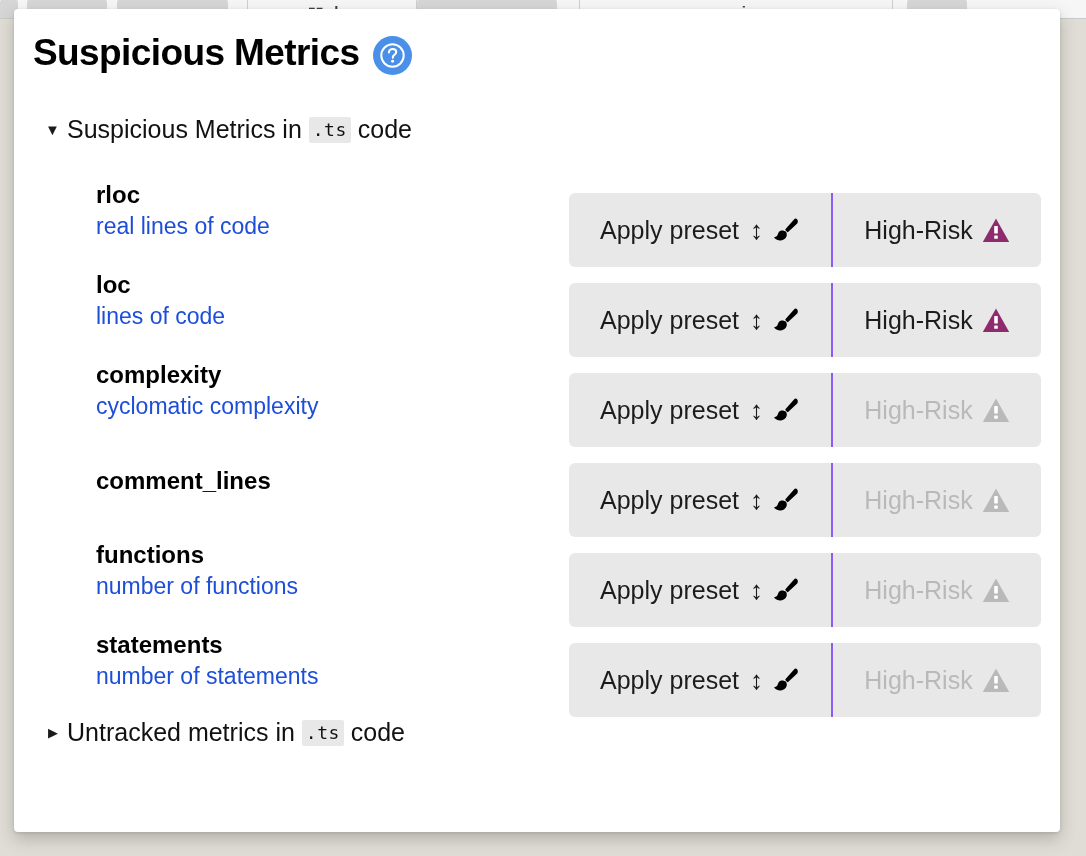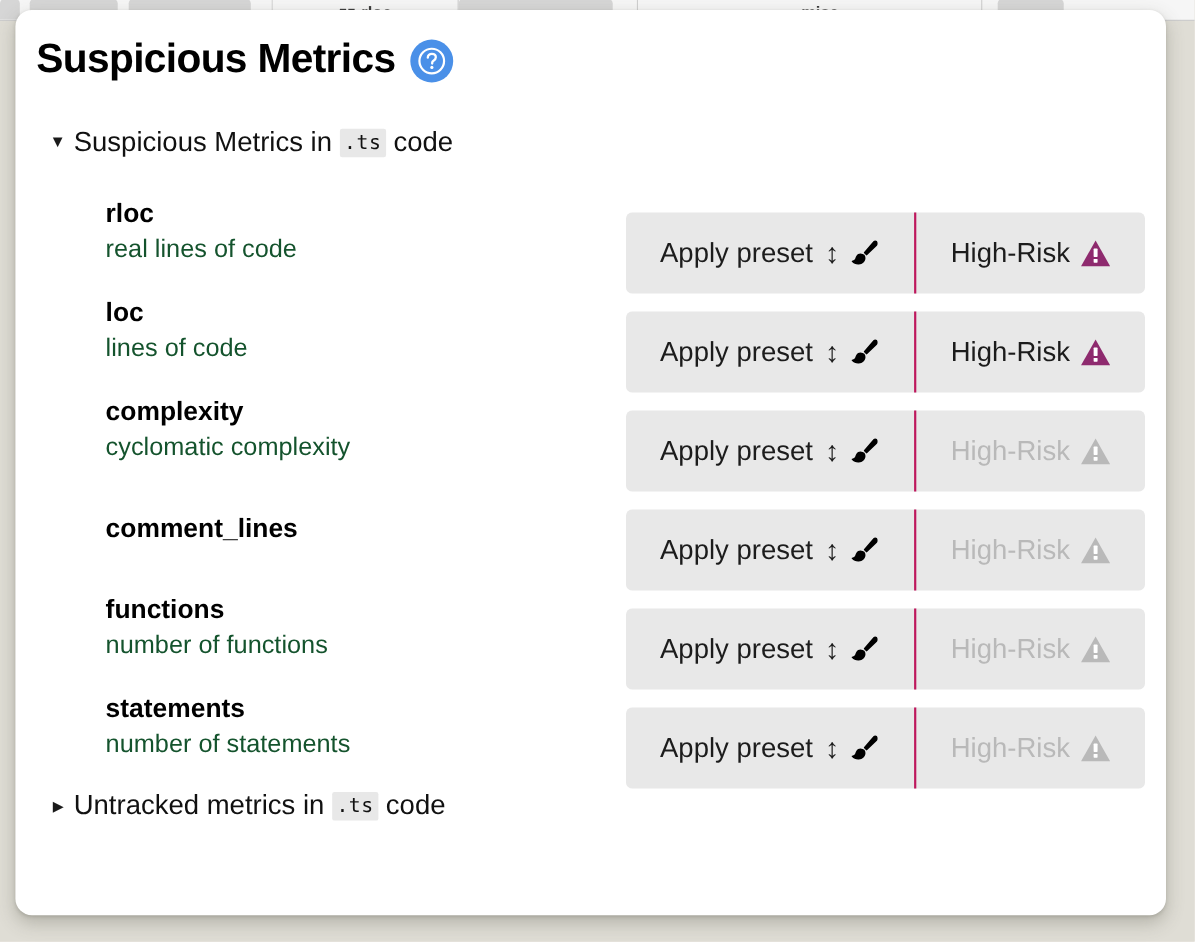--- a/index.html
+++ b/index.html
@@ -62,21 +62,21 @@
   .tb-glyph { font-size: 14px; line-height: 11px; }
 
   
   #panel {
     position: absolute;
     left: 14px;
     top: 9px;
     width: 1046px;
     height: 823px;
     background: #ffffff;
-    border-radius: 15px;
+    border-radius: 4px;
     box-shadow: 0 7px 16px rgba(80, 78, 66, 0.30),
                 0 1px 3px rgba(80, 78, 66, 0.18);
     overflow: hidden;
   }
 
   
   #panel-header {
     display: flex;
     align-items: center;
     gap: 14px;
@@ -155,21 +155,21 @@
   .metric-info { padding-left: 63px; min-width: 0; }
   .metric-name {
     font-size: 24px;
     font-weight: 700;
     color: #000000;
     line-height: 1.18;
     white-space: nowrap;
   }
   .metric-desc {
     font-size: 23px;
-    color: #14532d;
+    color: #1d4ed8;
     line-height: 1.25;
     margin-top: 2px;
     white-space: nowrap;
   }
 
   
   .btn-group {
     display: flex;
     align-items: stretch;
     flex: none;
@@ -186,21 +186,21 @@
     gap: 9px;
     font-size: 25px;
     color: #1c1c1c;
     padding: 0 22px;
     border: none;
     font-family: inherit;
     cursor: pointer;
     white-space: nowrap;
   }
   .seg.preset { min-width: 262px; }
-  .seg.risk   { min-width: 210px; border-left: 2px solid #be185d; }
+  .seg.risk   { min-width: 210px; border-left: 2px solid #8b5cf6; }
   .seg.risk.disabled {
     color: #b9b9b9;
     cursor: default;
   }
 
   .glyph-updown {
     font-size: 26px;
     line-height: 1;
     font-weight: 700;
     color: #1c1c1c;

